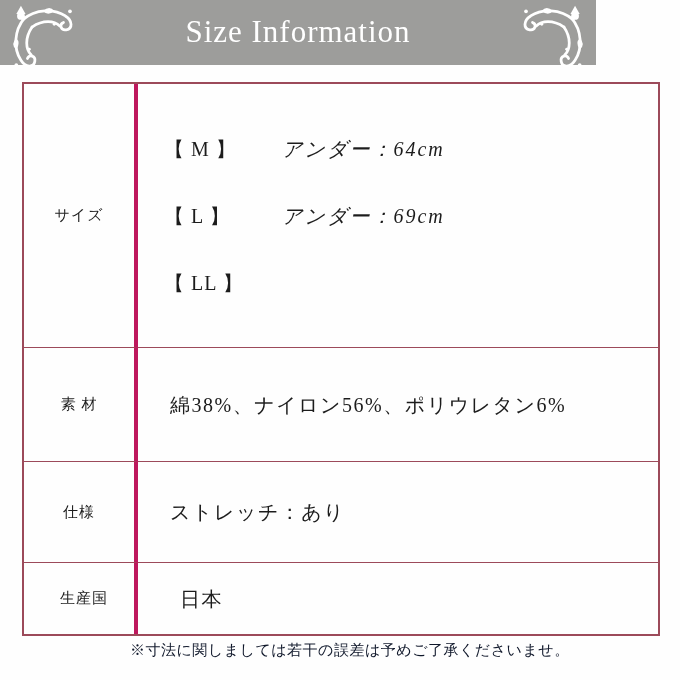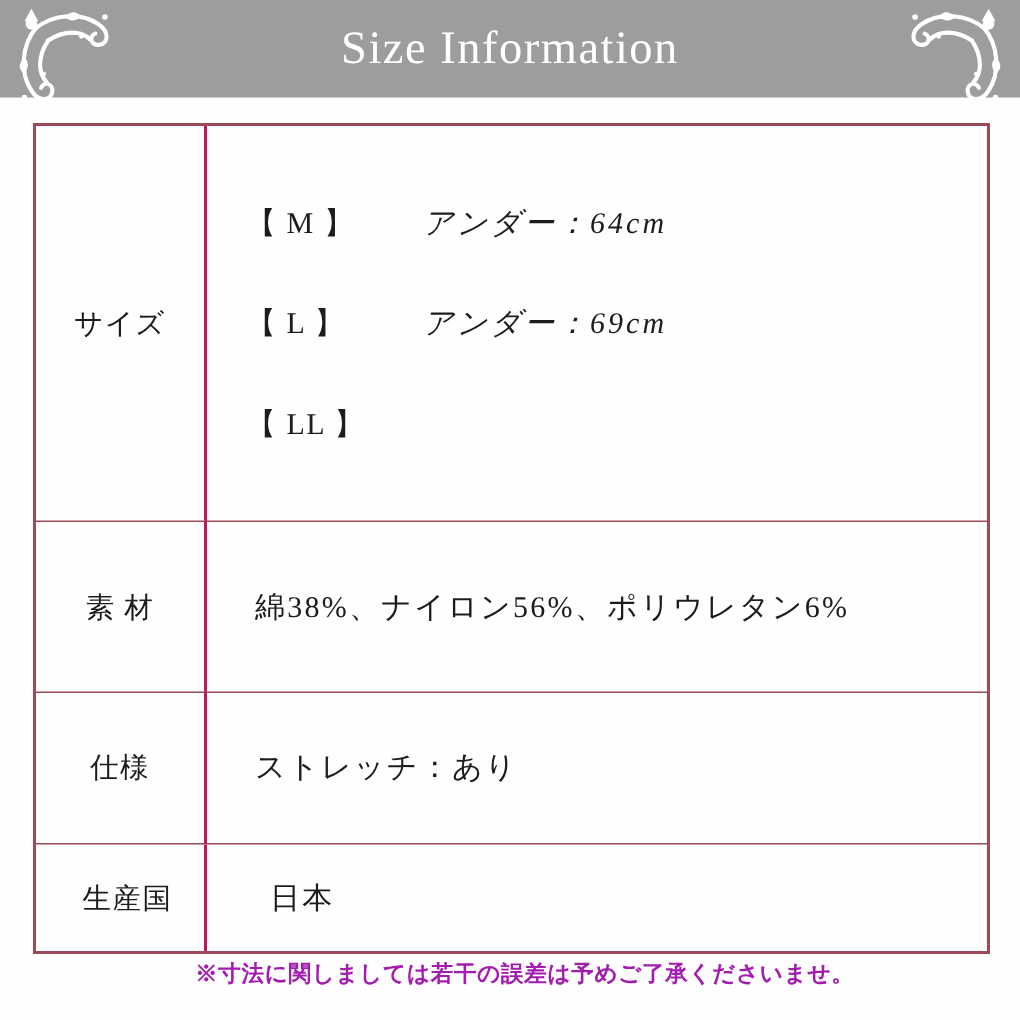--- a/index.html
+++ b/index.html
@@ -3,57 +3,57 @@
 <meta charset="utf-8">
 <style>
   html,body { margin:0; padding:0; }
   body {
     width:680px; height:680px; position:relative; overflow:hidden;
     background:#fefefe;
     font-family:"Liberation Serif","DejaVu Serif",serif;
   }
   
   .header {
-    position:absolute; left:0; top:0; width:680px; height:65px;
+    position:absolute; left:0; top:0; width:596px; height:65px;
     background:#9d9d9b;
   }
   .header .title {
     width:100%; text-align:center; line-height:64px;
     font-size:31px; letter-spacing:1px; color:#ffffff; white-space:nowrap;
   }
   .flourish { position:absolute; top:3px; width:76px; height:74px; }
   .flourish.left  { left:7px; }
   .flourish.right { right:7px; transform:scaleX(-1); }
   
   .stable {
     position:absolute; left:22px; top:82px; width:638px; height:554px;
     box-sizing:border-box; border:2px solid #9c4a5a; background:#fefefe;
     display:grid; grid-template-columns:114px 1fr;
     grid-template-rows:264px 114px 101px auto;
   }
   .cell { box-sizing:border-box; border-bottom:1px solid #9c4a5a; color:#1c1c1c; }
   .cell.row4 { border-bottom:none;margin-left:10px; }
   .lbl {
-    border-right:2px solid #be185d;
+    border-right:4px solid #be185d;
     display:flex; align-items:center; justify-content:center;
-    font-size:19px; letter-spacing:1px; white-space:nowrap;
+    font-size:15px; letter-spacing:1px; white-space:nowrap;
   }
   .content {
     display:flex; flex-direction:column; justify-content:center;
     padding-left:32px; font-size:20px; letter-spacing:1.5px;
   }
   .content .line { line-height:30px; white-space:nowrap; }
   .content.sizes { padding-left:26px; gap:39px; }
   .size-line { display:flex; line-height:28px; white-space:nowrap; }
   .size-token { width:118px; flex:0 0 118px; letter-spacing:1px; }
   .size-measure { letter-spacing:2px;font-style:italic; }
   
   .notes {
     position:absolute; left:130px; top:640px;
-    color:#a21caf; font-weight:bold; font-size:15px; letter-spacing:0.5px;
+    color:#0f172a; font-weight:normal; font-size:15px; letter-spacing:0.5px;
   }
   .notes .note-line { line-height:20px; white-space:nowrap; }
 </style>
 </head>
 <body>
 
 <div class="header">
   <svg class="flourish left" viewBox="0 0 80 80" aria-hidden="true">
     <g fill="none" stroke="#ffffff" stroke-width="3" stroke-linecap="round">
       <path d="M16 18 C30 6 50 6 62 14 C70 19 70 28 63 29 C57 30 55 23 60 21"></path>

